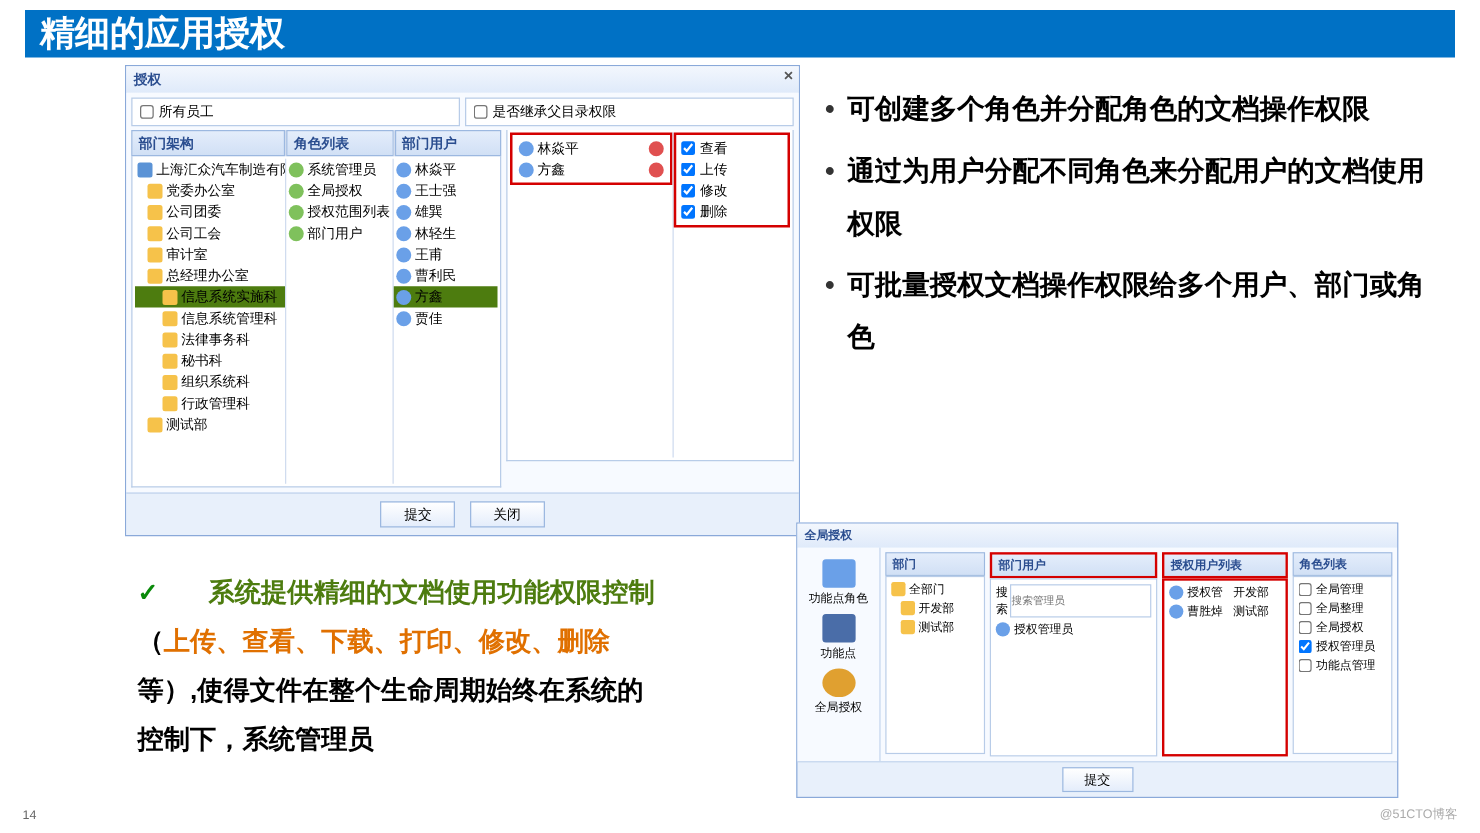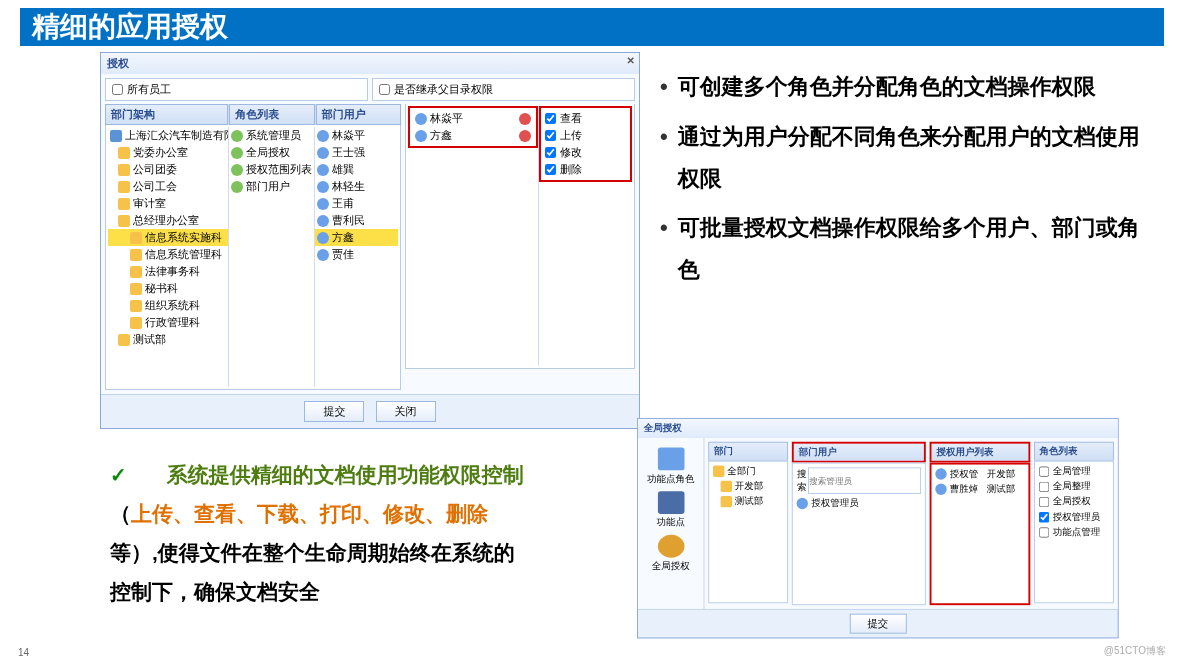--- a/index.html
+++ b/index.html
@@ -15,21 +15,21 @@
   .row-flex { display:flex; gap:4px; }
   .left-half, .right-half { flex:1; }
   .col-head { background: linear-gradient(#e4edfb,#d1e0f5); border:1px solid #9cb8e0; padding:2px 5px; font-weight:bold; color:#2a4d8f; }
   .col-body { border:1px solid #b8cce8; border-top:none; background:#fff; height: 265px; overflow:hidden; padding:2px; }
   .inner-row { display:flex; }
   .subcol { flex:1; }
   .subcol + .subcol { border-left: 1px solid #d0dcef; }
   .tree-item { padding:1px 2px; display:flex; align-items:center; gap:3px; white-space:nowrap; }
   .tree-item.l1 { padding-left: 10px; }
   .tree-item.l2 { padding-left: 22px; }
-  .tree-item.sel { background:#fde047; }
+  .tree-item.sel { background:#4d7c0f; }
   .ico { width:12px; height:12px; display:inline-block; border-radius:2px; flex-shrink:0; }
   .ico-comp { background:#5b93d6; }
   .ico-folder { background:#f6c24a; }
   .ico-user { background:#7fc15c; border-radius:50%; }
   .ico-usr2 { background:#6aa0e8; border-radius:50%; }
   .perm-box { border:2px solid #d40000; padding:2px; }
   .perm-item { display:flex; align-items:center; gap:3px; padding:1px 3px; }
   .perm-del { margin-left:auto; width:12px; height:12px; border-radius:50%; background:#e05050; }
   .perm-cb { display:flex; align-items:center; gap:4px; padding:1px 2px; }
   .dlg-buttons { text-align:center; padding:6px; background:#e8f0fb; border-top:1px solid #c2d4ed; }
@@ -269,21 +269,21 @@
         <span class="bullet-dot">•</span>
         <span>通过为用户分配不同角色来分配用户的文档使用权限</span>
       </div>
     <div class="bullet">
         <span class="bullet-dot">•</span>
         <span>可批量授权文档操作权限给多个用户、部门或角色</span>
       </div>
   </div>
 
   <div class="summary">
-    <span class="check">✓</span><span class="red">系统提供精细的文档使用功能权限控制</span><span>（</span><span class="orange">上传、查看、下载、打印、修改、删除</span><span>等）,使得文件在整个生命周期始终在系统的控制下，确保文档安全</span>
+    <span class="check">✓</span><span class="red">系统提供精细的文档使用功能权限控制</span><span>（</span><span class="orange">上传、查看、下载、打印、修改、删除</span><span>等）,使得文件在整个生命周期始终在系统的控制下，系统管理员</span>
   </div>
 
   <div class="dialog2">
     <div class="dlg-title"><span>全局授权</span></div>
     <div class="d2-body">
       <div class="d2-side">
         <div class="d2-side-item">
             <div class="d2-side-ico"></div>
             <div>功能点角色</div>
           </div>

